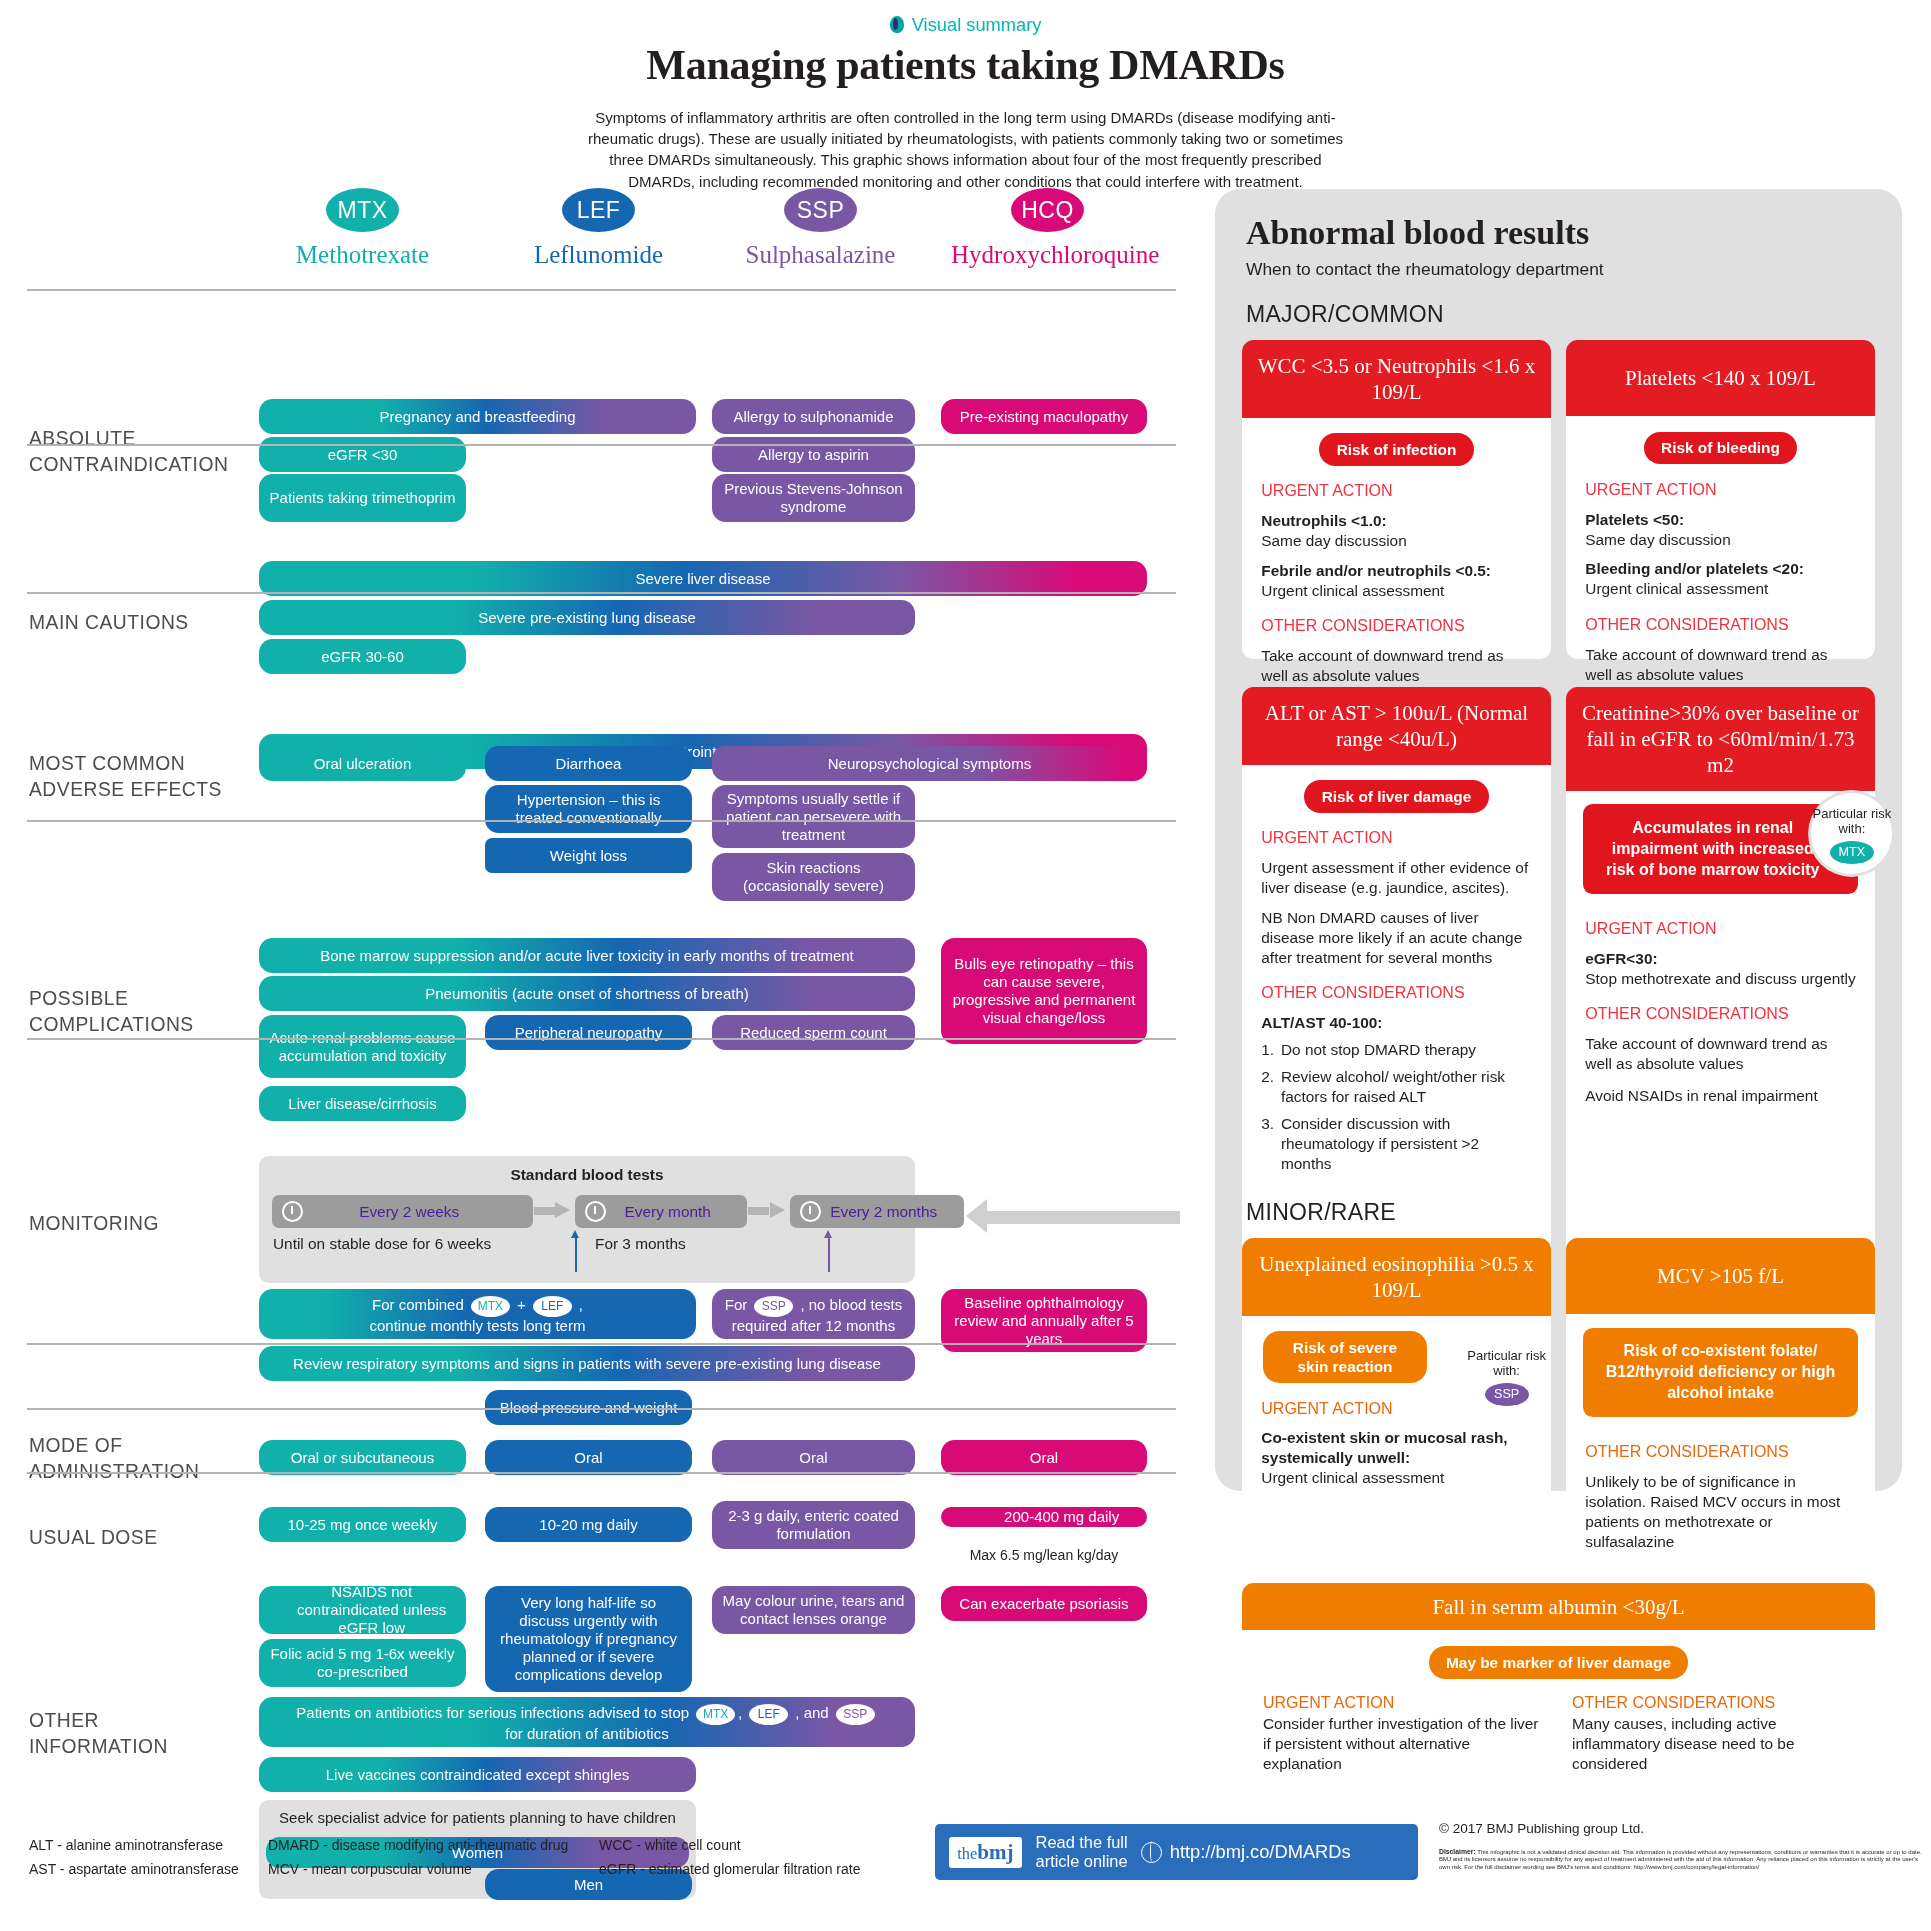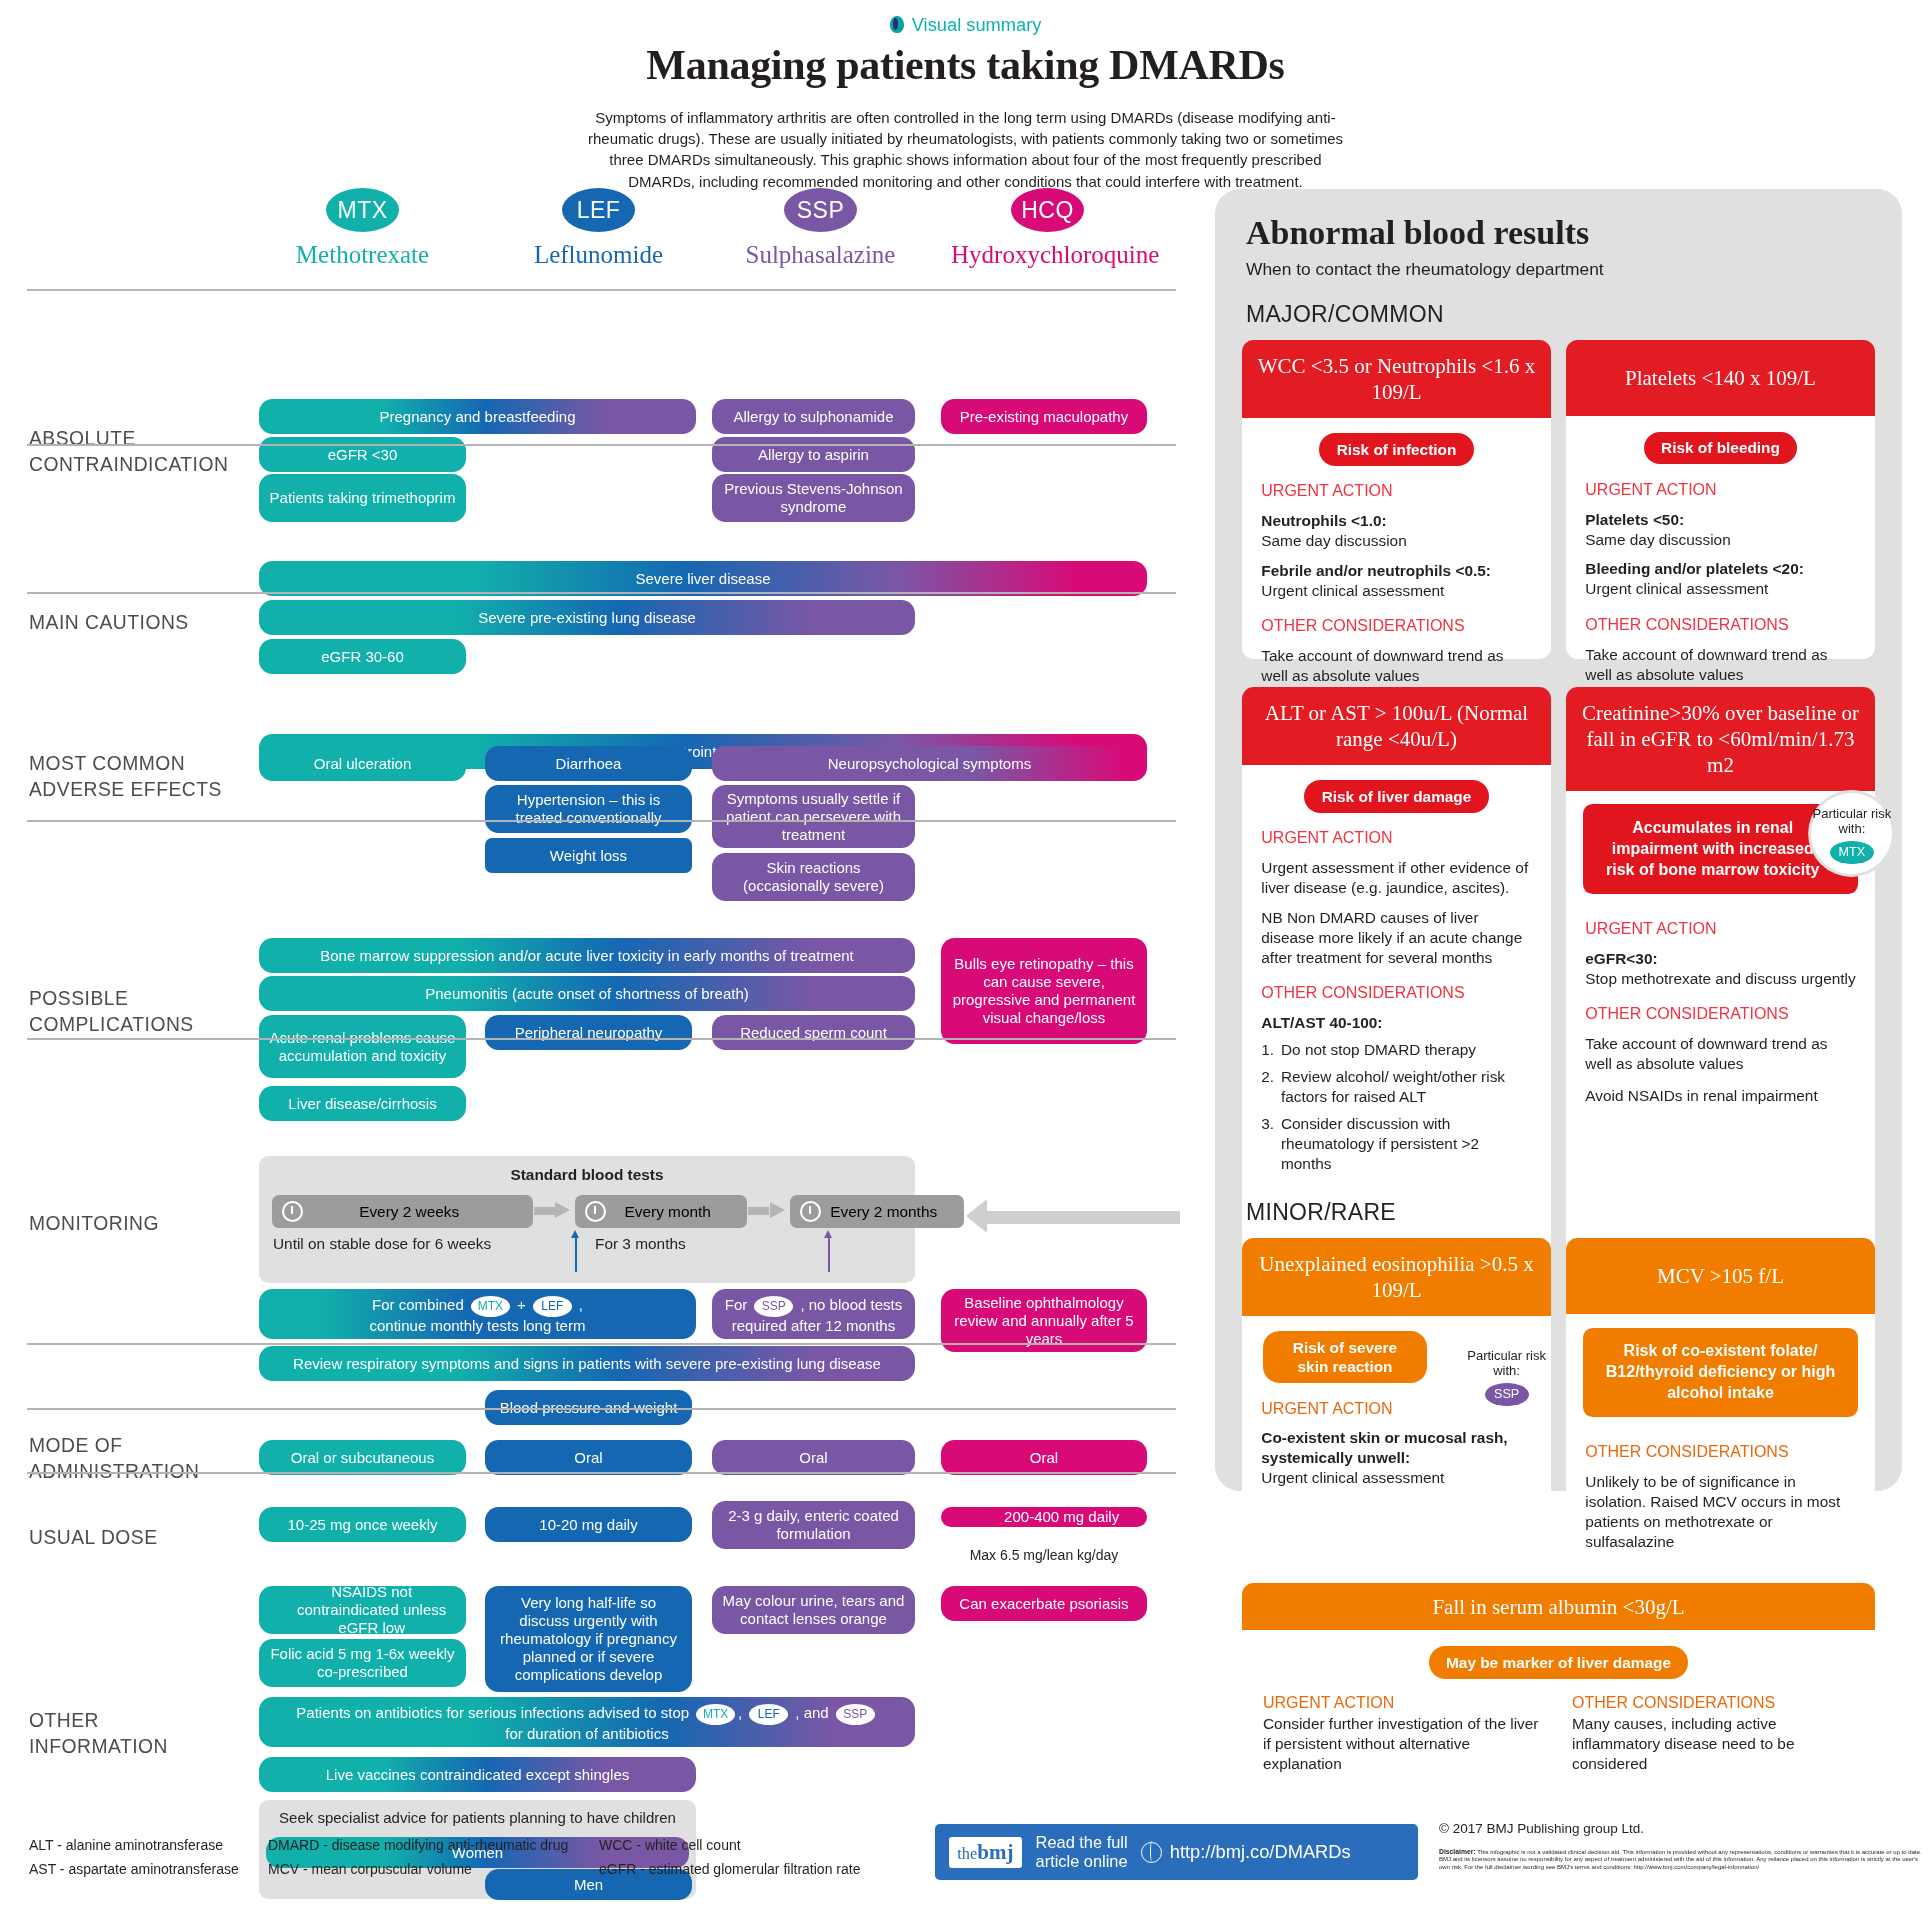--- a/index.html
+++ b/index.html
@@ -62,21 +62,21 @@
   .minibadge {
     display:inline-flex; align-items:center; justify-content:center;
     background:#fff; border-radius:50%; width:39px; height:21px;
     font-size:12px; margin: 0 2.9px; vertical-align:middle;
   }
   .mb-mtx{ color:#11b0ab; } .mb-lef{ color:#1567b2; } .mb-ssp{ color:#7a57a5; }
 
   
   .mon-panel { position:absolute; background:#e0e0e0; border-radius:9.7px; }
   .mon-title { position:absolute; font-weight:700; font-size:15.4px; text-align:center; }
-  .step { position:absolute; background:#9c9c9c; border-radius:7px; color:#000000; font-size:15.4px;
+  .step { position:absolute; background:#9c9c9c; border-radius:7px; color:#4c1d95; font-size:15.4px;
           display:flex; align-items:center; padding-left:9.7px; gap:7.7px;}
   .clock { width:21px; height:21px; border-radius:50%; border:2.4px solid #fff; position:relative; flex:0 0 auto;}
   .clock::after{content:"";position:absolute;left:7.7px;top:2.9px;width:1.9px;height:7.7px;background:#fff;}
   .arrow-g { position:absolute; width:0;height:0;border-left:15.4px solid #b5b5b5;border-top:8.7px solid transparent;border-bottom:8.7px solid transparent;}
   .arrow-g-bar{ position:absolute;height:7.7px;background:#b5b5b5;}
   .sub-note { position:absolute; font-size:15.4px; color:#231f20; }
   .upArrow { position:absolute; width:1.9px; }
   .upArrow::after{content:"";position:absolute;top:-6.8px;left:-3.9px;width:0;height:0;border-bottom:8.7px solid currentColor;border-left:4.8px solid transparent;border-right:4.8px solid transparent;}
 
   .bigArrow-bar{position:absolute;height:12.6px;background:#cfcfcf;}

